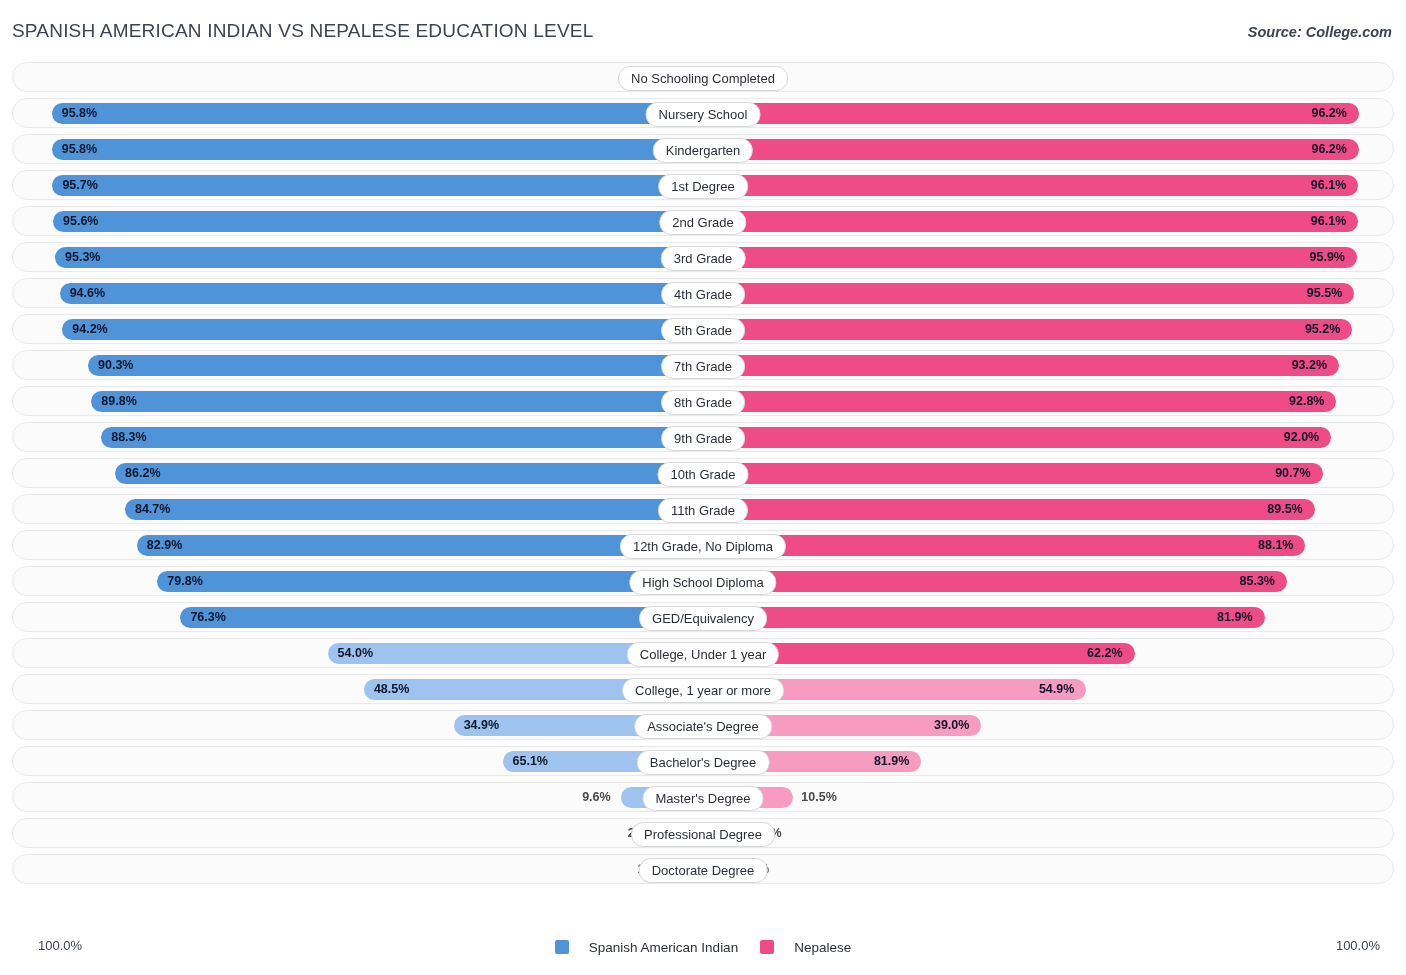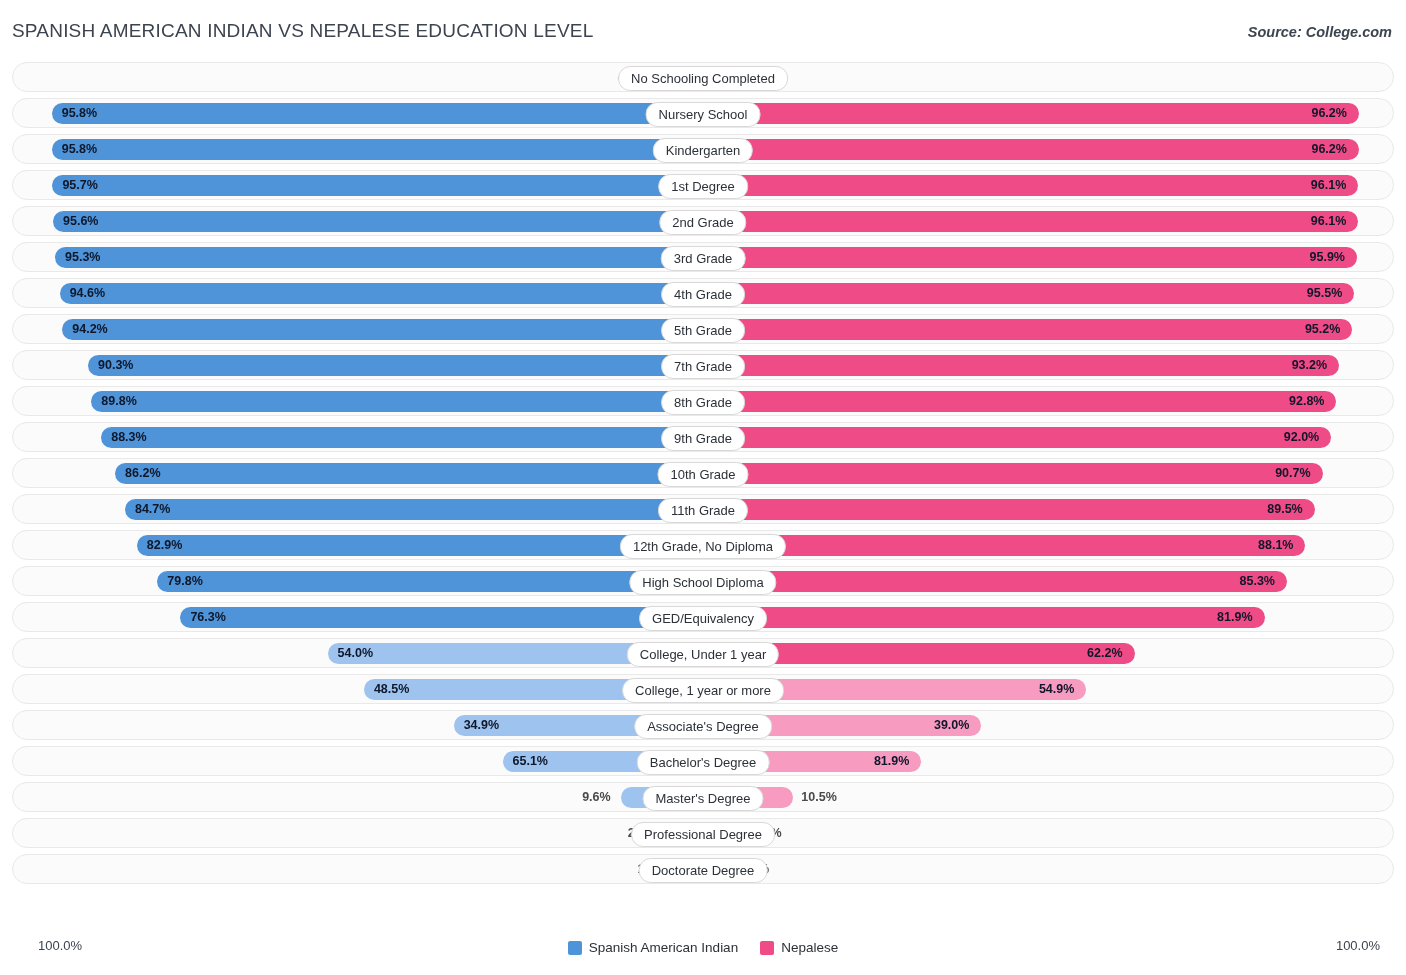--- a/index.html
+++ b/index.html
@@ -116,22 +116,22 @@
     left: 0;
     right: 0;
     bottom: 10px;
     display: flex;
     justify-content: center;
     align-items: center;
     gap: 22px;
   }
   .legend-item {
     display: flex;
-    align-items: center;
-    gap: 7px;
+    align-items: flex-start;
+    gap: 20px;
     font-size: 13.5px;
     color: #2c3138;
   }
   .swatch {
     width: 14px;
     height: 14px;
     border-radius: 2px;
     display: inline-block;
   }
 </style>

